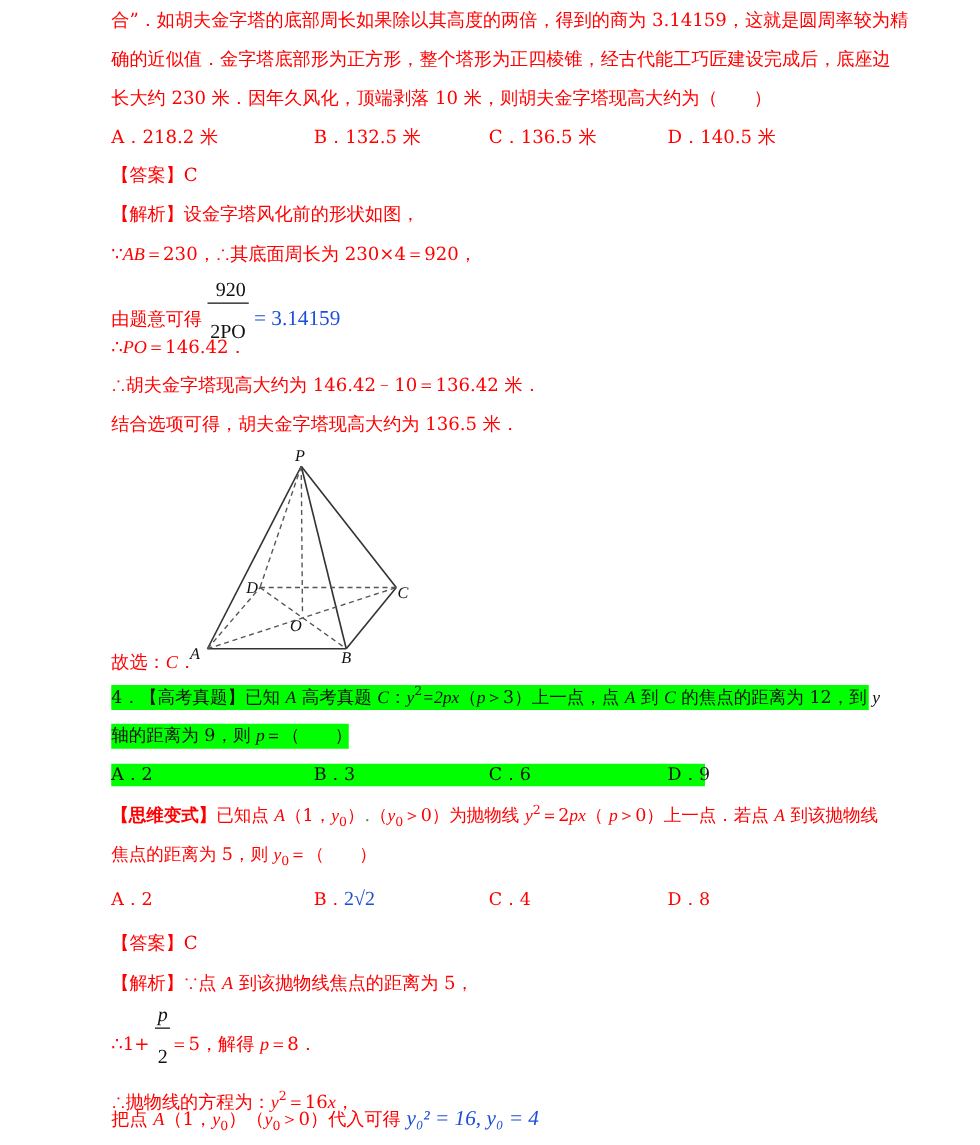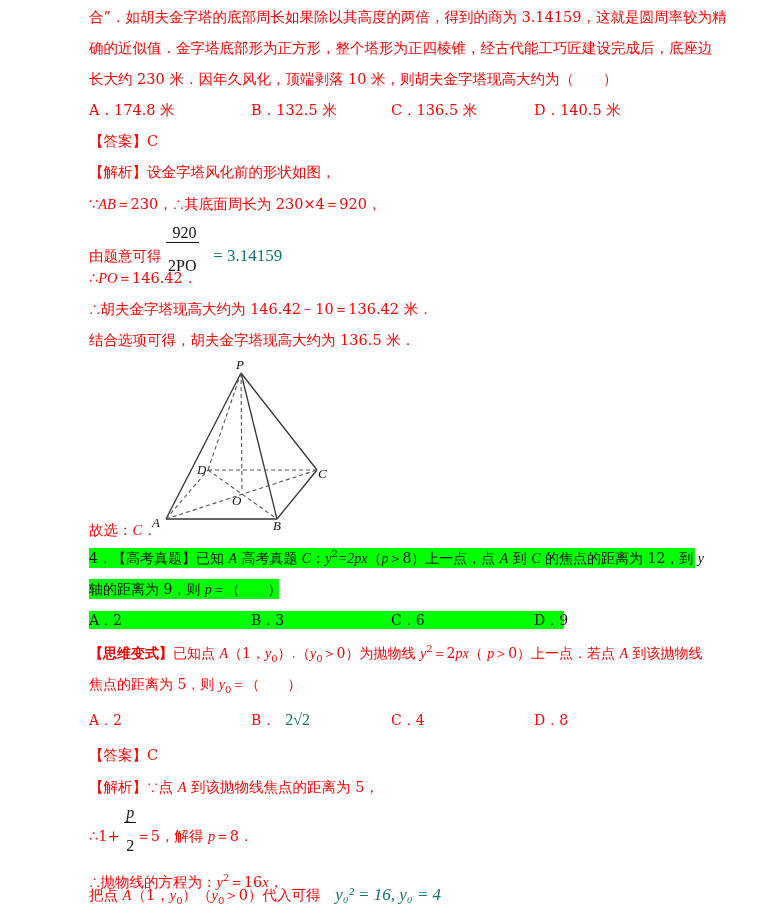--- a/index.html
+++ b/index.html
@@ -6,35 +6,35 @@
   body { width:784px; height:916px; position:relative; overflow:hidden;
          font-family:"DejaVu Serif","Liberation Serif",serif; }
   .line { position:absolute; left:89px; white-space:nowrap; font-size:14.5px; line-height:20px; color:#ff0000; }
   .blk { color:#111111; }
   .it { font-style:italic; font-family:"Liberation Serif",serif; }
   .bold { font-weight:bold; }
   .opt { position:absolute; white-space:nowrap; }
   .frac { display:inline-block; vertical-align:middle; text-align:right; font-family:"Liberation Serif",serif; color:#111111; font-size:16px; line-height:18px; }
   .frac .n { display:block; border-bottom:1px solid #111; padding:0 2px; }
   .frac .d { display:block; padding:14px 2px; }
-  .math { font-family:"Liberation Serif",serif; color:#0f766e; font-size:17px;margin-left:10px; }
+  .math { font-family:"Liberation Serif",serif; color:#1d4ed8; font-size:17px; }
   .hlbox { position:absolute; background:#00ff00; }
   sup { font-size:10px; vertical-align:super; line-height:0; }
   sub { font-size:10px; vertical-align:sub; line-height:0; }
   svg text { font-family:"Liberation Serif",serif; font-style:italic; font-size:13px; fill:#111; }
 </style>
 </head>
 <body>
 
 <div class="line" style="top:7px;">合”．如胡夫金字塔的底部周长如果除以其高度的两倍，得到的商为 3.14159，这就是圆周率较为精</div>
 <div class="line" style="top:38px;">确的近似值．金字塔底部形为正方形，整个塔形为正四棱锥，经古代能工巧匠建设完成后，底座边</div>
 <div class="line" style="top:69px;">长大约 230 米．因年久风化，顶端剥落 10 米，则胡夫金字塔现高大约为（　　）</div>
 
 <div class="line" style="top:100px; left:0; width:784px;">
-  <span class="opt" style="left:89px;">A．174.8  米</span>
+  <span class="opt" style="left:89px;">A．218.2  米</span>
   <span class="opt" style="left:251px;">B．132.5  米</span>
   <span class="opt" style="left:391px;">C．136.5  米</span>
   <span class="opt" style="left:534px;">D．140.5  米</span>
 </div>
 
 <div class="line" style="top:131px;">
   <span>【答案】</span><span>C</span>
 </div>
 
 <div class="line" style="top:162px;">
@@ -88,21 +88,21 @@
 
 <div class="line" style="top:520px;">
   <span>故选：</span><span class="it">C．</span>
 </div>
 
 <div class="hlbox" style="left:89px; top:548px; width:606px; height:20px;"></div>
 <div class="hlbox" style="left:89px; top:579px; width:190px; height:20px;"></div>
 <div class="hlbox" style="left:89px; top:611px; width:475px; height:18px;"></div>
 
 <div class="line blk" style="top:548px; font-size:14px;">
-  <span>4．</span><span>【高考真题】</span><span>已知 </span><span class="it">A</span><span> 高考真题 </span><span class="it">C</span><span>：</span><span class="it">y</span><sup>2</sup><span class="it">=2px</span><span>（</span><span class="it">p</span><span>＞8）上一点，点 </span><span class="it">A</span><span> 到 </span><span class="it">C</span><span> 的焦点的距离为 12，到 </span><span class="it">y</span>
+  <span>4．</span><span>【高考真题】</span><span>已知 </span><span class="it">A</span><span> 高考真题 </span><span class="it">C</span><span>：</span><span class="it">y</span><sup>2</sup><span class="it">=2px</span><span>（</span><span class="it">p</span><span>＞3）上一点，点 </span><span class="it">A</span><span> 到 </span><span class="it">C</span><span> 的焦点的距离为 12，到 </span><span class="it">y</span>
 </div>
 
 <div class="line blk" style="top:579px; font-size:14px;">
   <span>轴的距离为 9，则 </span><span class="it">p</span><span>＝（　　）</span>
 </div>
 
 <div class="line blk" style="top:610px; left:0; width:784px; font-size:14px;">
   <span class="opt" style="left:89px;">A．2</span>
   <span class="opt" style="left:251px;">B．3</span>
   <span class="opt" style="left:391px;">C．6</span>

